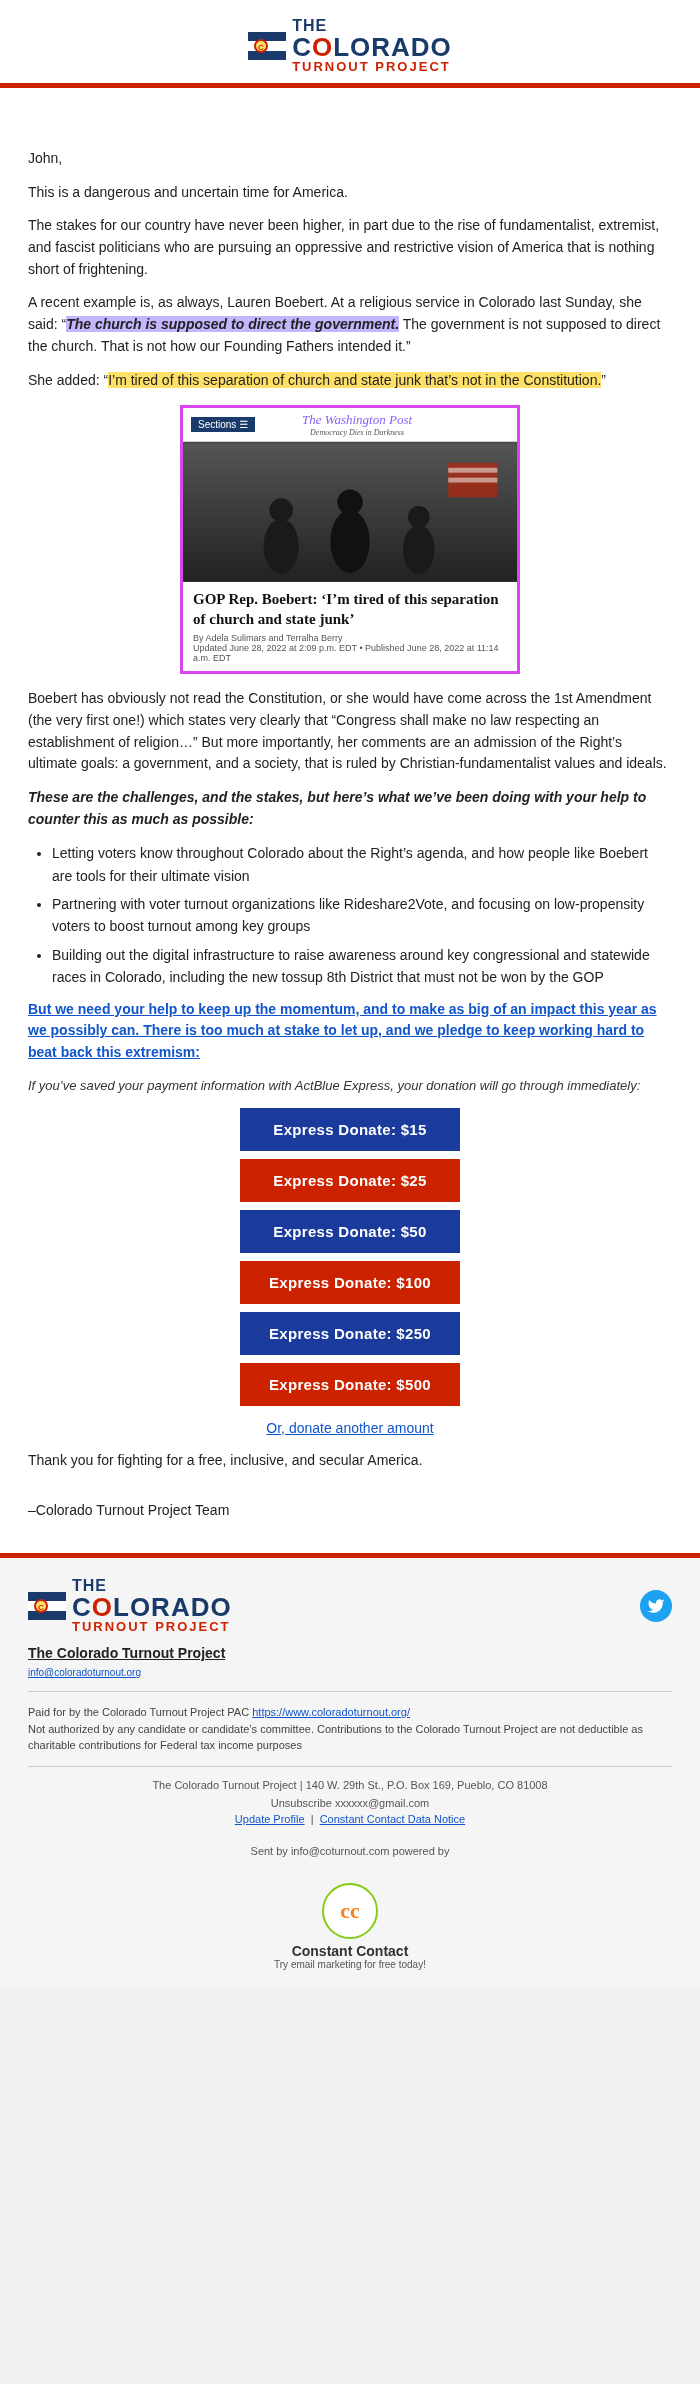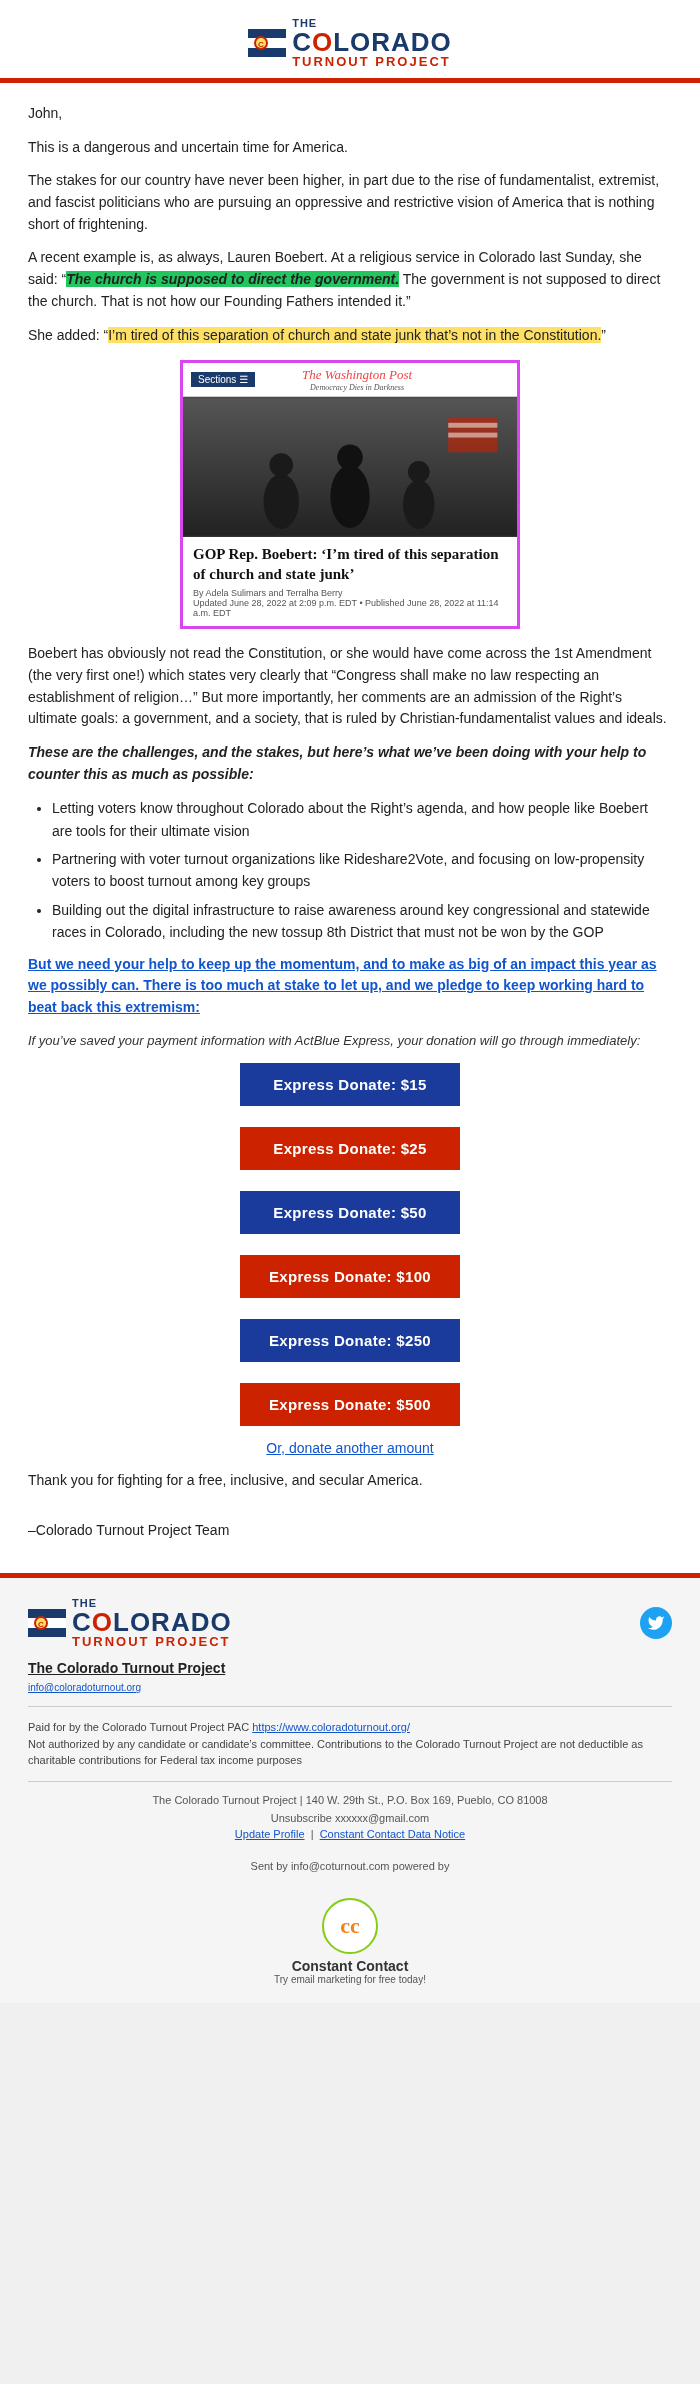--- a/index.html
+++ b/index.html
@@ -27,21 +27,21 @@
     }
     .logo-flag {
       width: 38px;
       height: 28px;
     }
     .logo-text-block {
       text-align: left;
       line-height: 1;
     }
     .logo-the {
-      font-size: 11px;
+      font-size: 16px;
       color: #1a3a6b;
       font-weight: bold;
       letter-spacing: 1px;
     }
     .logo-colorado {
       font-size: 26px;
       font-weight: 900;
       color: #1a3a6b;
       letter-spacing: 1px;
       line-height: 1;
@@ -56,27 +56,28 @@
       letter-spacing: 2px;
     }
     .red-bar {
       height: 5px;
       background: #cc2200;
       width: 100%;
     }
     .main-content {
       padding: 20px 28px 20px 28px;
       background: #fff;
+      margin-top: 40px;
     }
     .main-content p {
       margin-bottom: 12px;
       line-height: 1.55;
     }
     .highlight-yellow {
-      background: #22c55e;
+      background: #c4b5fd;
       font-style: italic;
       font-weight: bold;
     }
     .highlight-yellow-inline {
       background: #ffe066;
     }
     .news-image-box {
       border: 3px solid #d946ef;
       margin: 14px auto 14px auto;
       width: 340px;
@@ -151,21 +152,21 @@
     .actblue-notice {
       font-style: italic;
       color: #333;
       font-size: 13px;
       margin-bottom: 14px;
     }
     .donate-buttons {
       display: flex;
       flex-direction: column;
       align-items: center;
-      gap: 21px;
+      gap: 8px;
       margin: 10px 0 14px 0;
     }
     .donate-btn {
       width: 220px;
       padding: 13px 0;
       font-size: 15px;
       font-weight: bold;
       color: #fff;
       border: none;
       cursor: pointer;
@@ -328,21 +329,21 @@
     </p>
 
     <p>
       <span>She added: “</span><span class="highlight-yellow-inline">I’m tired of this separation of church and state junk that’s not in the Constitution.</span><span>”</span>
     </p>
 
     <div class="news-image-box">
       <div class="news-image-header">
         <button class="news-sections-btn">Sections ☰</button>
         <div class="news-wp-logo">
-          <div style="font-family:Georgia,serif;font-size:13px;font-style:italic;color:#ef4444;">The Washington Post</div>
+          <div style="font-family:Georgia,serif;font-size:13px;font-style:italic;color:#8b5cf6;">The Washington Post</div>
           <div style="font-size:8px;color:#555;">Democracy Dies in Darkness</div>
         </div>
         <div style="width:50px"></div>
       </div>
       <div class="news-image-photo">
         
         <svg width="100%" height="140" viewBox="0 0 340 140" xmlns="http://www.w3.org/2000/svg">
           <rect width="340" height="140" fill="#3a3a3a"></rect>
           <rect width="340" height="140" fill="url(#bg-grad)"></rect>
           <defs>

